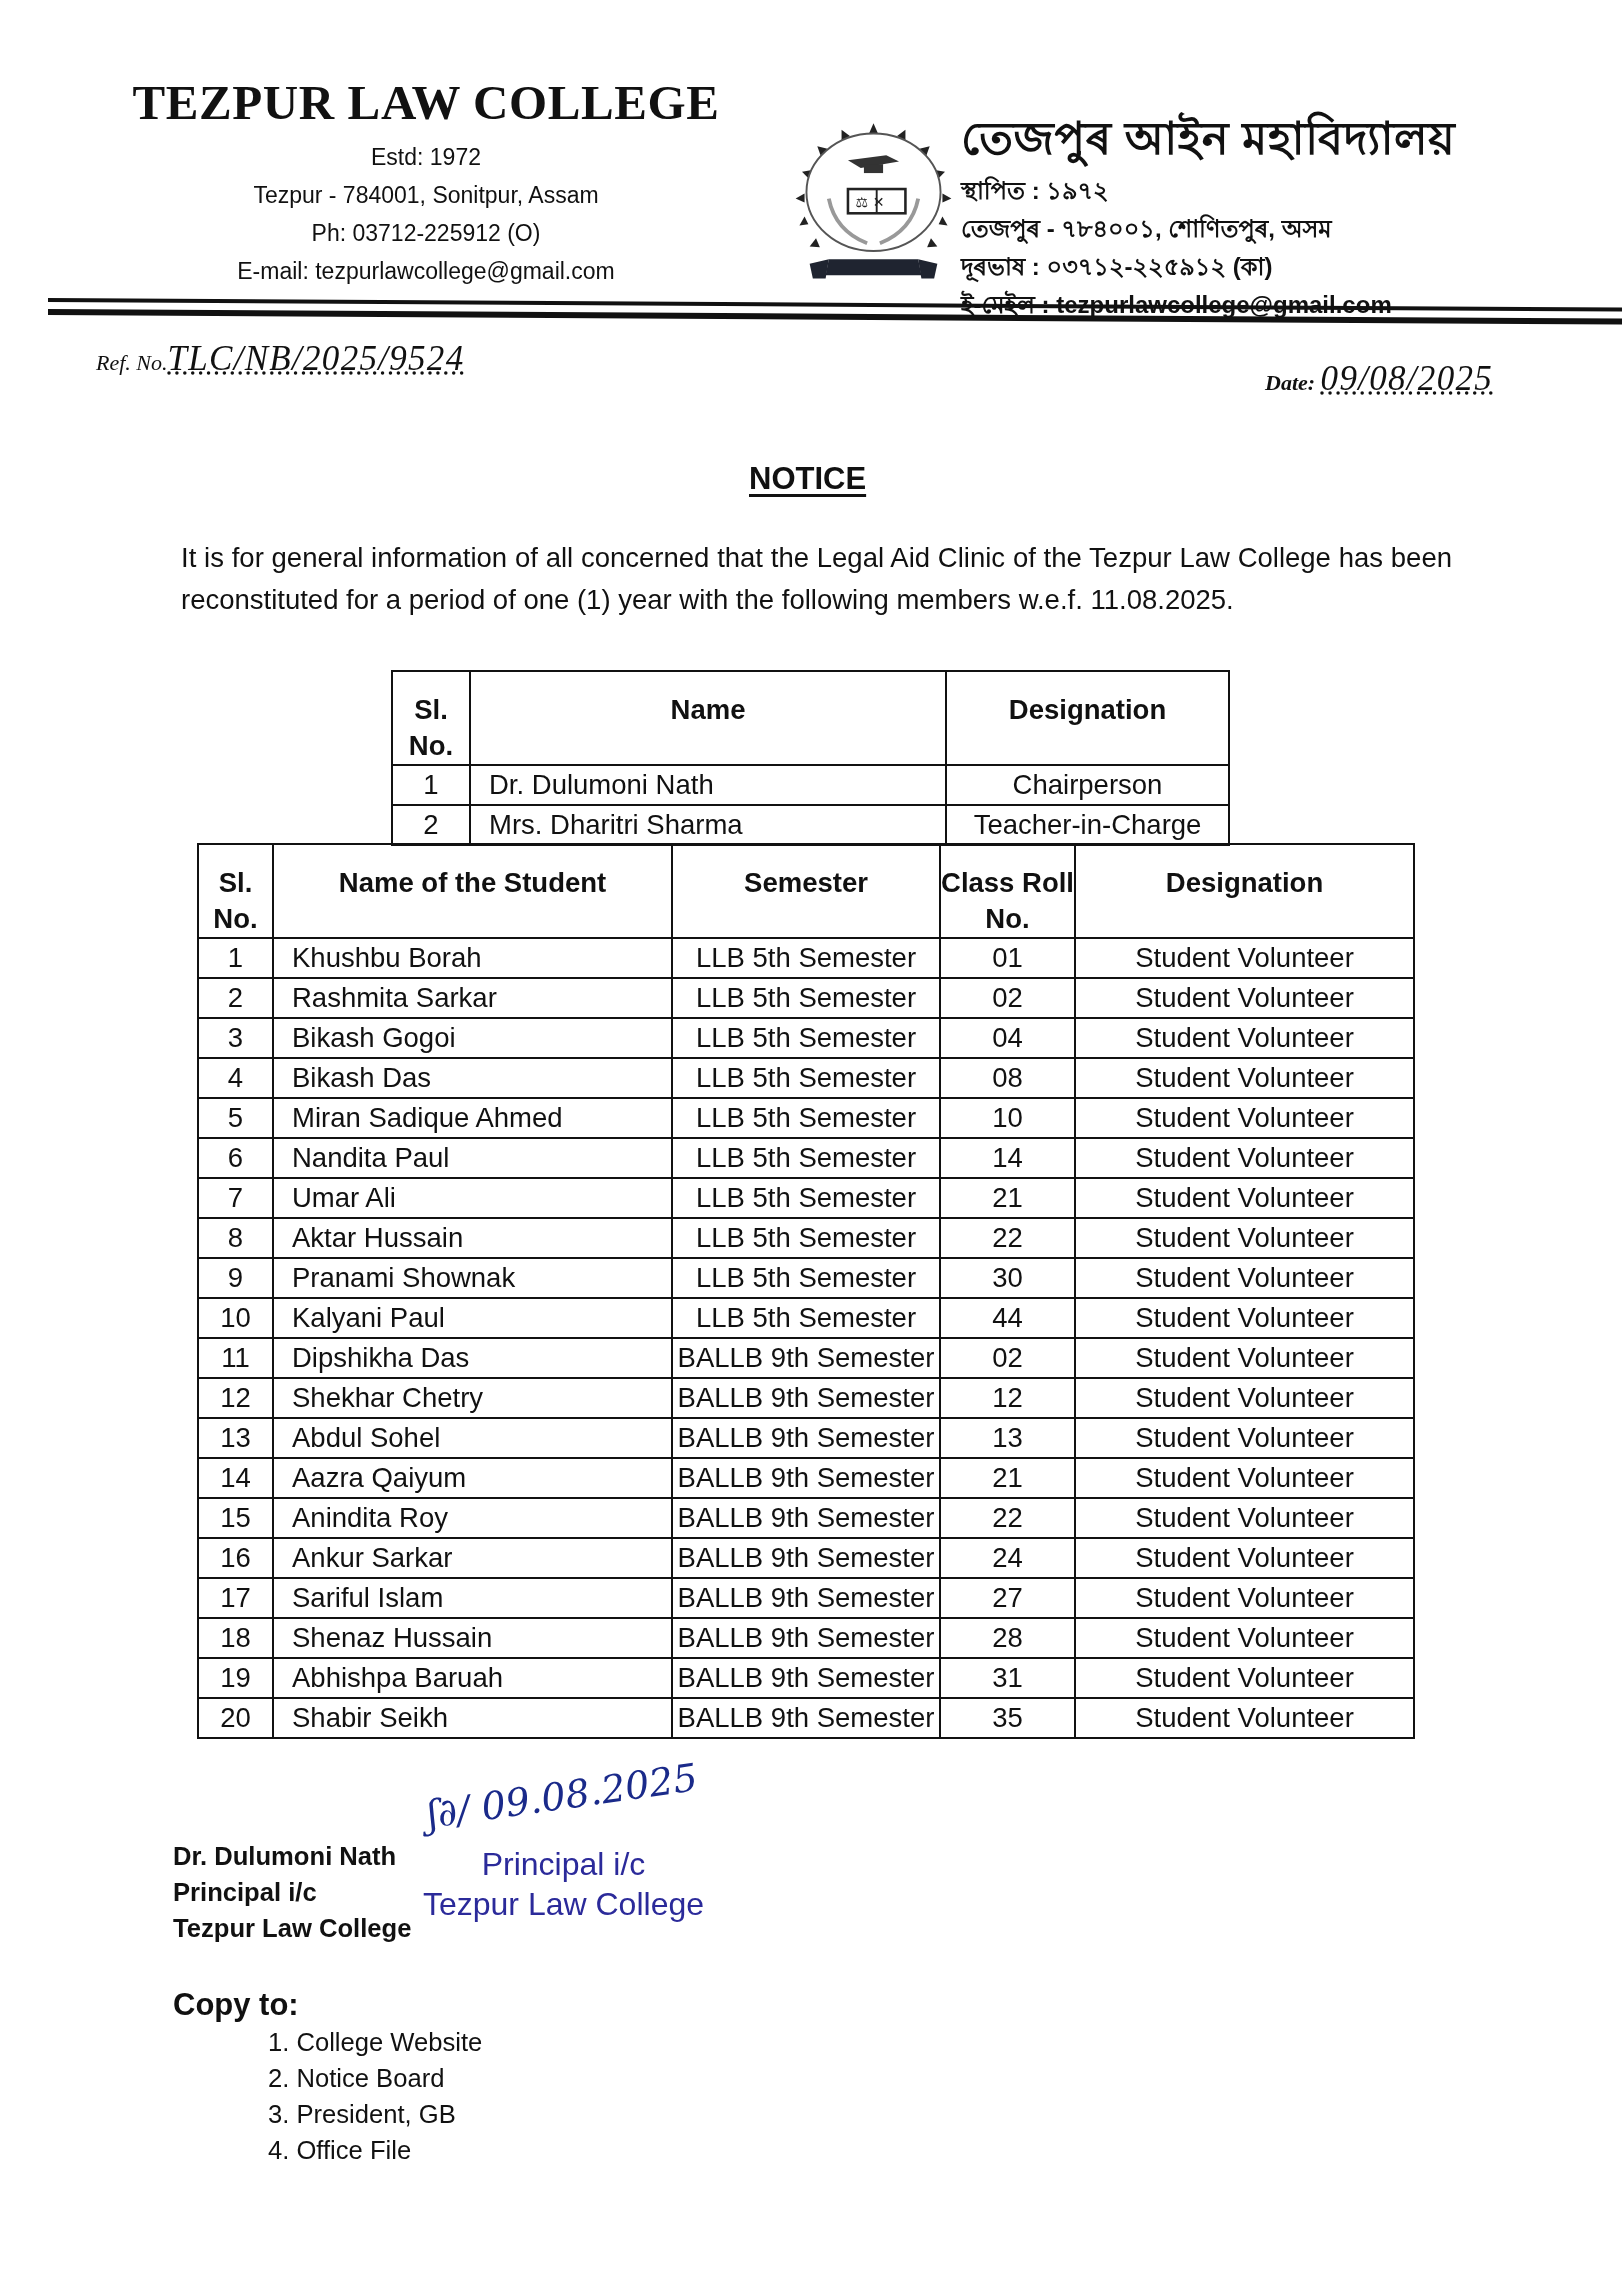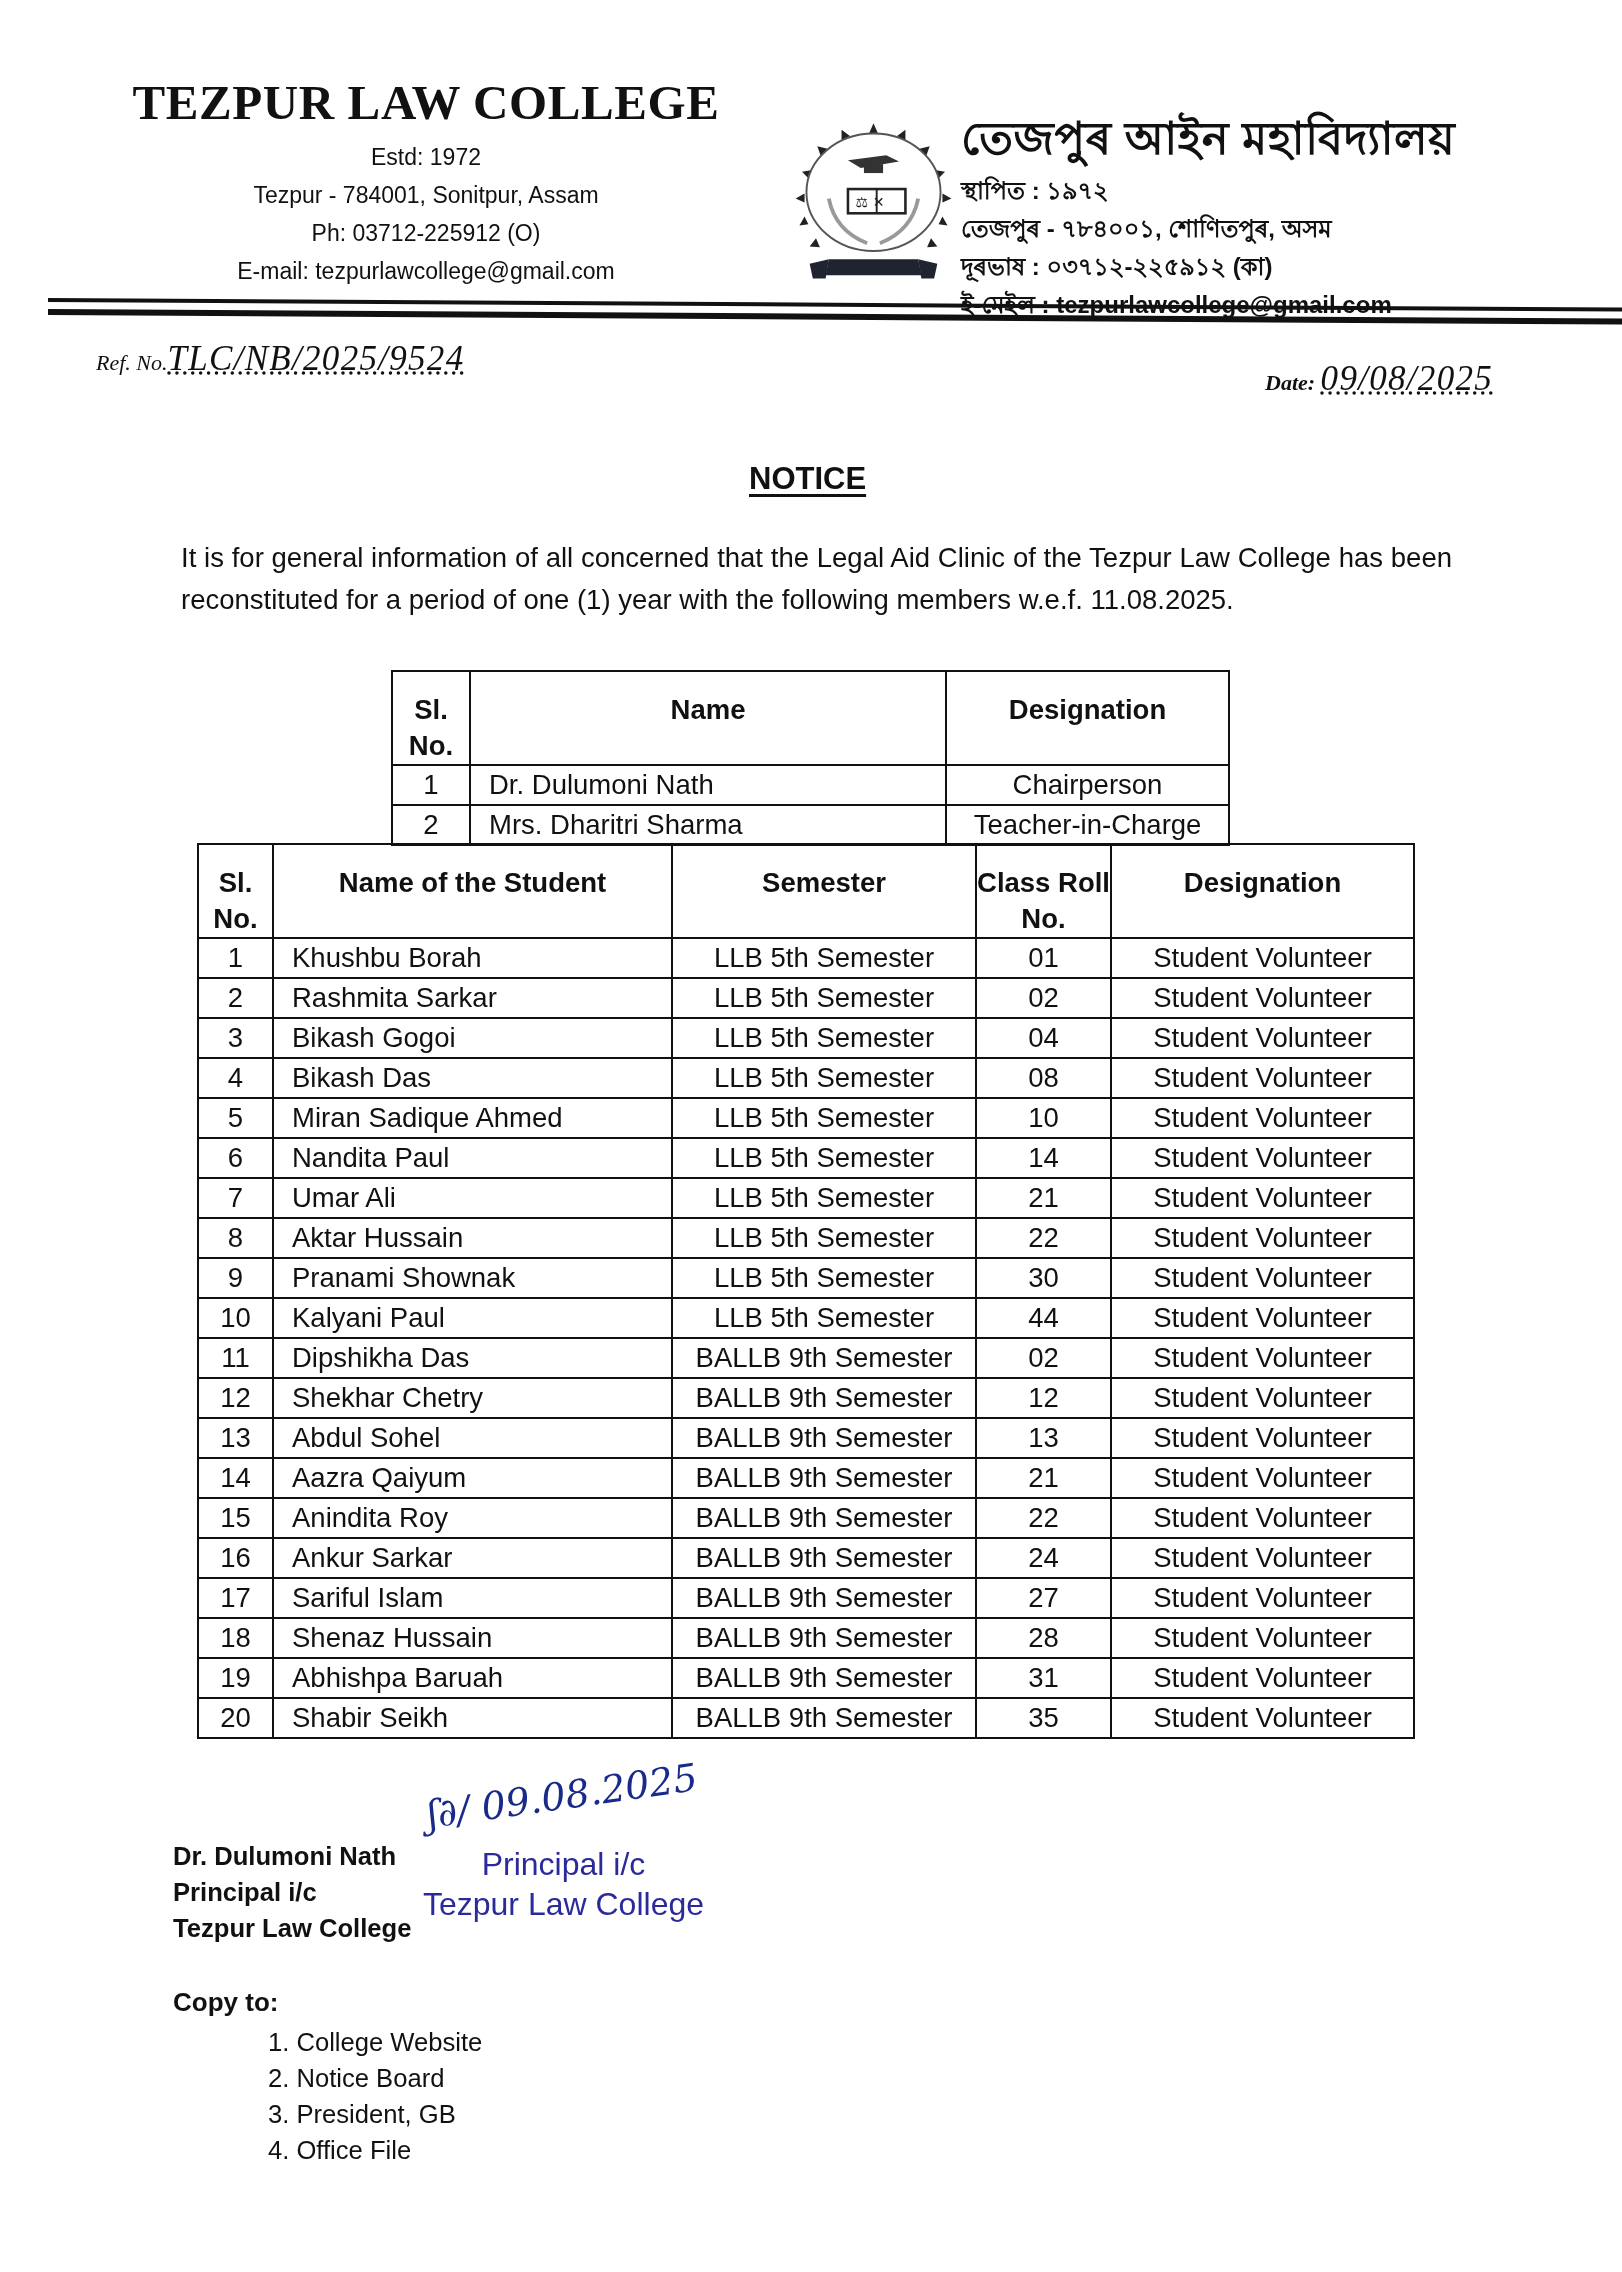--- a/index.html
+++ b/index.html
@@ -40,30 +40,30 @@
   .t1 th.c2 { width: 476px; }
   .t1 td.c1 { text-align: center; }
   .t1 td.c2 { padding-left: 18px; }
   .t1 td.c3 { text-align: center; border-radius: 12px; }
 
   .t2 { left: 197px; top: 843px; width: 1218px; }
   .t2 th { height: 79px; }
   .t2 .c1 { width: 75px; text-align: center; }
   .t2 .c2 { width: 399px; }
   .t2 td.c2 { padding-left: 18px; }
-  .t2 .c3 { width: 304px; text-align: center; }
+  .t2 .c3 { width: 268px; text-align: center; }
   .t2 th.c2 { text-align: center; }
   .t2 .c4 { width: 135px; text-align: center; }
   .t2 .c5 { text-align: center; }
 
   .sign-block { left: 173px; top: 1838px; font-size: 25.6px; font-weight: bold; line-height: 36px; }
   .signature { left: 426px; top: 1774px; font-family: "DejaVu Serif", serif; font-style: italic; font-size: 38px; color: #1a2a8a; transform: rotate(-8deg); }
   .stamp { left: 410px; top: 1844px; text-align: center; color: #2b2a9a; font-size: 32px; line-height: 40px; width: 307px; }
 
-  .copy-to { left: 173px; top: 1987px; font-size: 26px; font-weight: bold; }
+  .copy-to { left: 173px; top: 1987px; font-size: 31px; font-weight: bold; }
   .copy-list { left: 268px; top: 2024px; font-size: 25.6px; line-height: 36px; list-style: none; }
 </style>
 </head>
 <body>
 
 <div class="abs lh-left">
   <div class="lh-title">TEZPUR LAW COLLEGE</div>
   <div class="lh-line" style="margin-top:6.4px">Estd: 1972</div>
   <div class="lh-line">Tezpur - 784001, Sonitpur, Assam</div>
   <div class="lh-line">Ph: 03712-225912 (O)</div>

